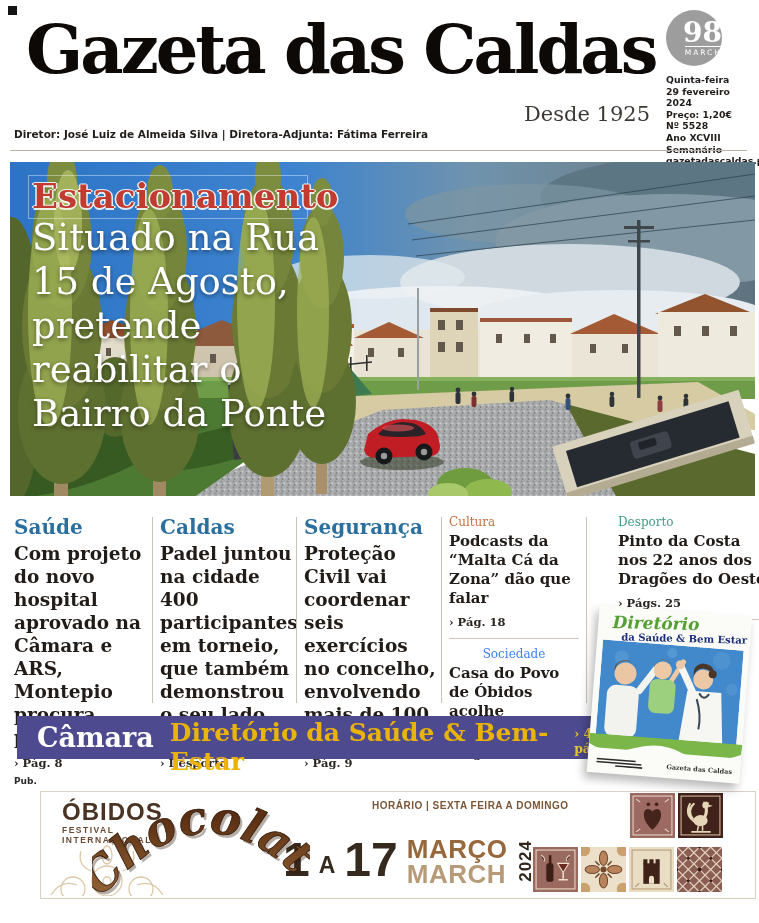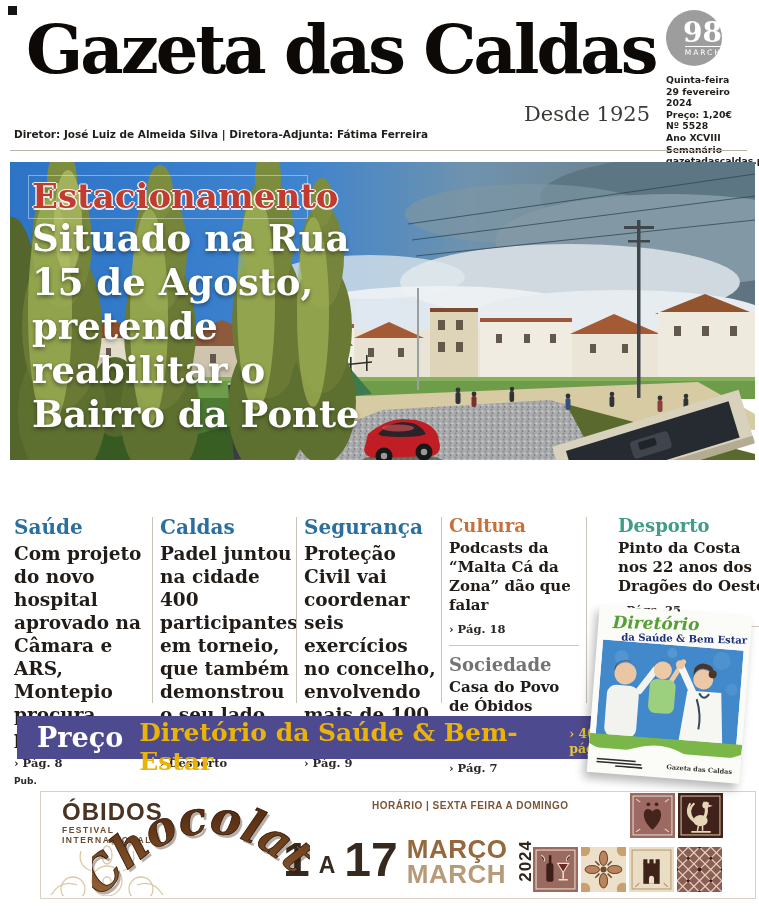--- a/index.html
+++ b/index.html
@@ -17,36 +17,36 @@
   .badge-years{font-size:28px;font-weight:700;line-height:26px;}
   .badge-label{font-size:7.5px;letter-spacing:2px;border-top:1px solid #fff;padding-top:1px;
                font-family:"DejaVu Sans",sans-serif;}
   .issue-info{left:666px;top:74px;width:92px;font-family:"DejaVu Sans",sans-serif;
               font-size:9.3px;font-weight:700;line-height:11.6px;color:#201d1a;}
   .staff{left:14px;top:128px;font-family:"DejaVu Sans",sans-serif;font-size:10.5px;
          font-weight:700;color:#201d1a;}
   .head-rule{left:10px;top:150px;width:737px;height:1px;background:#b9b2a6;}
 
   
-  .hero{left:10px;top:162px;width:745px;height:298px;overflow:hidden;}
+  .hero{left:10px;top:162px;width:745px;height:334px;overflow:hidden;}
   .hero svg{display:block;}
   .hero-kickbox{left:18px;top:13px;width:278px;height:42px;border:1px solid rgba(255,255,255,.4);}
   .hero-kicker{left:22px;top:14px;font-size:34px;font-weight:700;color:#c23b30;
       text-shadow:-1.5px 0 rgba(255,255,255,.85),1.5px 0 rgba(255,255,255,.85),
                    0 -1.5px rgba(255,255,255,.85),0 1.5px rgba(255,255,255,.85);}
-  .hero-line{left:22px;font-size:37px;font-weight:700;color:#fff;line-height:44px;
+  .hero-line{left:22px;font-size:37px;font-weight:400;color:#fff;line-height:44px;
              text-shadow:0 2px 4px rgba(0,0,0,.45);white-space:nowrap;}
 
   
   .col{position:absolute;top:515px;}
   .kick-lg{font-size:20px;font-weight:700;margin:0 0 3px 0;}
-  .kick-sm{font-size:18px;font-weight:700;margin:0 0 3px 0;}
+  .kick-sm{font-size:12px;font-weight:400;margin:0 0 3px 0;}
   .hl-lg{font-size:18.5px;font-weight:700;line-height:23px;margin:0;color:#211c18;}
   .hl-sm{font-size:15px;font-weight:700;line-height:19px;margin:0;color:#211c18;}
-  .blue{color:#2a6f9e;} .orange{color:#c8703c;} .gold{color:#737373;} .green{color:#3f9e85;}
+  .blue{color:#2a6f9e;} .orange{color:#c8703c;} .gold{color:#3b82f6;text-align:center;} .green{color:#3f9e85;}
   .pref{font-size:11.5px;font-weight:700;color:#2b2622;margin-top:7px;}
   .vdiv{position:absolute;top:517px;width:1px;height:186px;background:#c9c2b6;}
   .story-rule{border:0;border-top:1px solid #cfc8ba;margin:9px 0 8px 0;}
 
   
   .banner{left:17px;top:716px;width:631px;height:43px;background:#4e4a8f;display:flex;
           align-items:center;z-index:1;}
   .banner-free{color:#fff;font-size:27px;font-weight:700;margin:0 16px 0 20px;}
   .banner-title{color:#eab308;font-size:25px;font-weight:700;margin-top:19px;}
   .banner-pages{color:#e8c734;font-size:12.5px;font-weight:700;margin-left:14px;padding-top:6px;}
@@ -349,21 +349,21 @@
   </div>
   <div class="vdiv" style="left:586px;"></div>
   <div class="col" style="left:578px;width:154px;margin-left:40px;">
     <p class="kick-sm green">Desporto</p>
     <p class="hl-sm">Pinto da Costa nos 22 anos dos Dragões do Oeste</p>
     <div class="pref">› Págs. 25</div>
     <hr class="story-rule">
   </div>
 
   <div class="abs banner">
-    <span class="banner-free">Preço</span>
+    <span class="banner-free">Câmara</span>
     <span class="banner-title">Diretório da Saúde &amp; Bem-Estar</span>
     <span class="banner-pages">› 40 páginas</span>
   </div>
 
   <div class="abs booklet">
     <div class="b-title">Diretório</div>
     <div class="b-sub">da Saúde &amp; Bem Estar</div>
     <svg class="b-photo" width="141" height="96" viewBox="0 0 141 96">
       <rect width="141" height="96" fill="#4189cb"></rect>
       <circle cx="20" cy="16" r="7" fill="#5c9cd6" opacity=".6"></circle>

